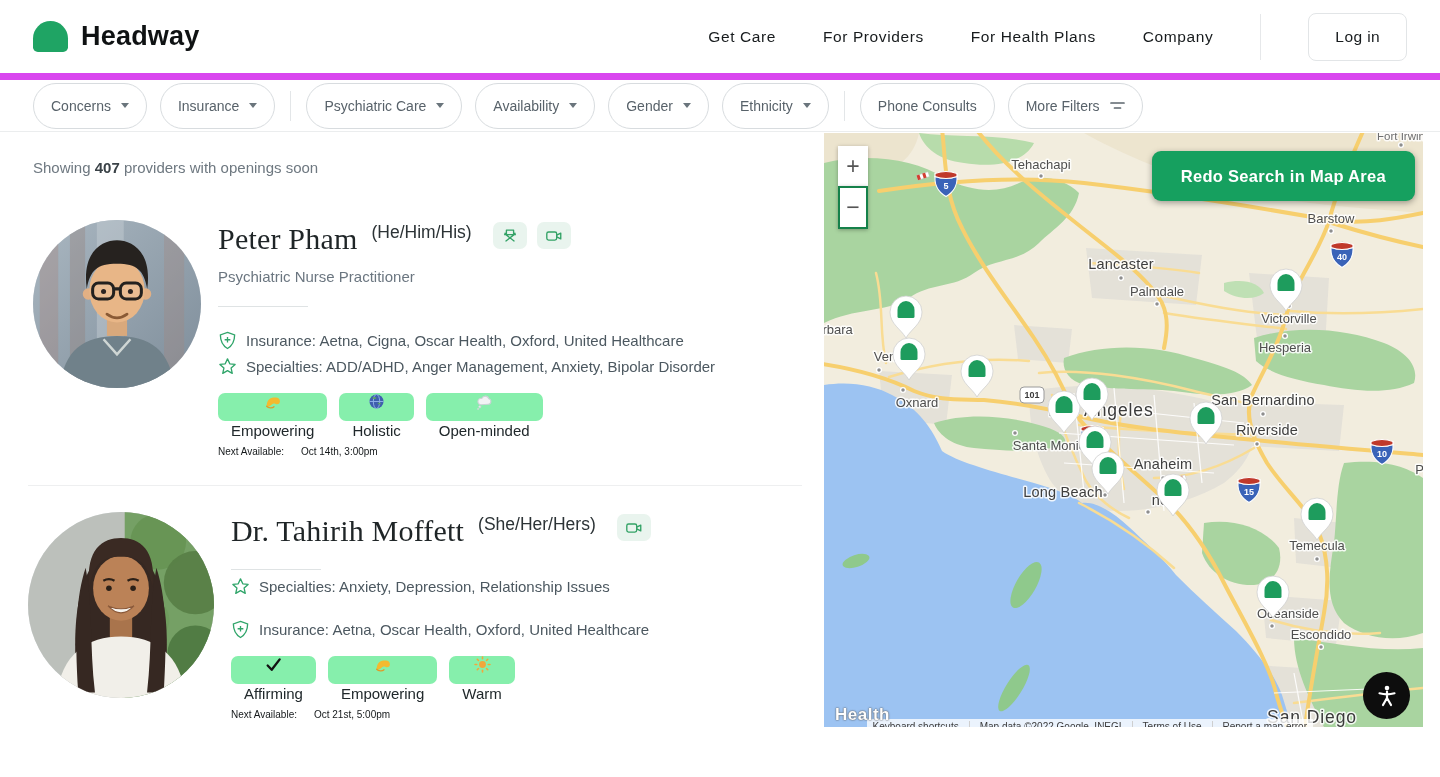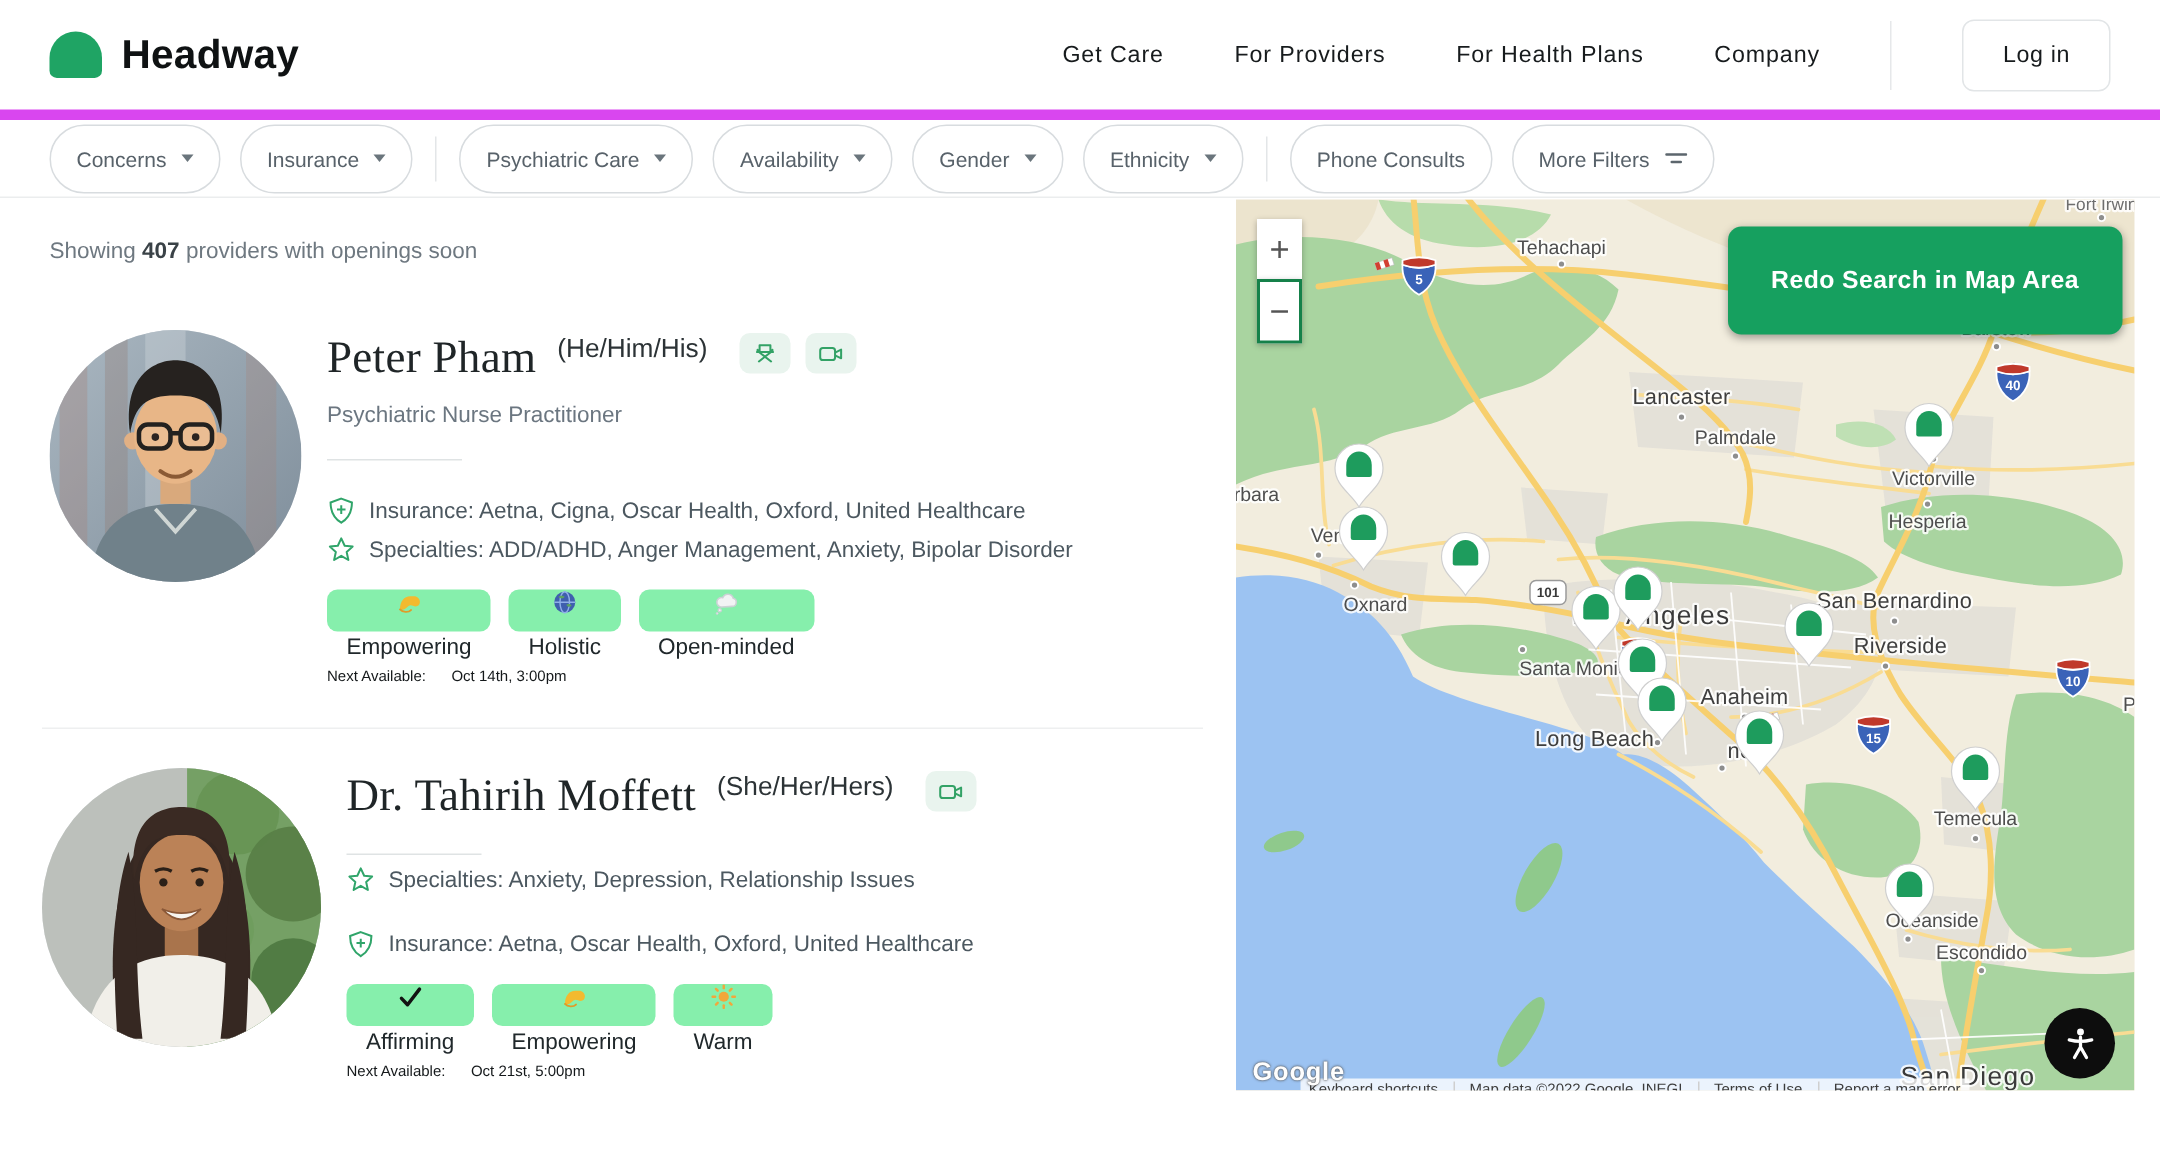--- a/index.html
+++ b/index.html
@@ -60,21 +60,21 @@
   .ml.md{font-size:13px;fill:#4e4e4e;}
   .ml.lg2{font-size:14.5px;fill:#3e3e3e;letter-spacing:.2px;}
   .ml.lg{font-size:17.5px;fill:#3a3a3a;letter-spacing:.9px;}
   .shield-num{font-size:9px;font-weight:700;fill:#fff;text-anchor:middle;font-family:"Liberation Sans",sans-serif;}
   .shield-num.us{fill:#3a3a3a;}
   .mdot{fill:#8e8e8e;stroke:#fff;stroke-width:1.3px;}
 
   .zoom-ctl{position:absolute;top:13px;left:14px;display:flex;flex-direction:column;z-index:5;}
   .mzbtn{width:30px;height:40px;background:#fff;box-shadow:0 1px 4px rgba(0,0,0,.3);font-size:23px;color:#555;display:flex;align-items:center;justify-content:center;box-sizing:border-box;user-select:none;}
   .mzbtn.minus{height:43px;border:2px solid #15814a;}
-  .redo-btn{position:absolute;top:18px;right:8px;height:46px;display:flex;align-items:center;padding:13px 29px;background:#16a05f;color:#fff;font-size:16.5px;font-weight:700;letter-spacing:.3px;border-radius:9px;box-shadow:0 2px 6px rgba(0,0,0,.35);z-index:5;white-space:nowrap;}
+  .redo-btn{position:absolute;top:18px;right:8px;height:46px;display:flex;align-items:center;padding:2px 29px;background:#16a05f;color:#fff;font-size:16.5px;font-weight:700;letter-spacing:.3px;border-radius:9px;box-shadow:0 2px 6px rgba(0,0,0,.35);z-index:5;white-space:nowrap;}
   .a11y-btn{position:absolute;right:13px;bottom:8px;width:47px;height:47px;border-radius:50%;background:#0d0d0d;display:flex;align-items:center;justify-content:center;z-index:6;}
   .google-logo{position:absolute;left:11px;bottom:2px;font-size:17px;font-weight:700;letter-spacing:.5px;color:#fefefe;text-shadow:0 0 2px rgba(80,80,80,.9),0 0 1px rgba(80,80,80,.9);z-index:5;}
   .attrib{position:absolute;right:110px;bottom:-7px;display:flex;gap:10px;background:rgba(255,255,255,.8);padding:2px 6px;font-size:10px;color:#3c3c3c;z-index:4;white-space:nowrap;}
   .attrib span + span{border-left:1px solid #cfcfcf;padding-left:10px;}
 </style>
 </head>
 <body>
 
 <div class="header" data-interactable="false">
   <div class="logo" data-interactable="true">
@@ -498,21 +498,21 @@
       <div class="mzbtn" data-interactable="true">+</div>
       <div class="mzbtn minus" data-interactable="true">−</div>
     </div>
     <div class="redo-btn" data-interactable="true">Redo Search in Map Area</div>
     <div class="a11y-btn" data-interactable="true">
       <svg width="24" height="24" viewBox="0 0 24 24" data-interactable="false">
         <circle cx="12" cy="4" r="2.3" fill="#fff"></circle>
         <path d="M12,7.5 V14 M4.5,9.3 C9,10.5 15,10.5 19.5,9.3 M12,14 L8,21 M12,14 L16,21" stroke="#fff" stroke-width="2.2" stroke-linecap="round" fill="none"></path>
       </svg>
     </div>
-    <div class="google-logo" data-interactable="true">Google</div>
+    <div class="google-logo" data-interactable="true">Health</div>
     <div class="attrib" data-interactable="false">
       <span data-interactable="true">Keyboard shortcuts</span>
       <span data-interactable="false">Map data ©2022 Google, INEGI</span>
       <span data-interactable="true">Terms of Use</span>
       <span data-interactable="true">Report a map error</span>
     </div>
   </div>
 </div>
 
 </body></html>

